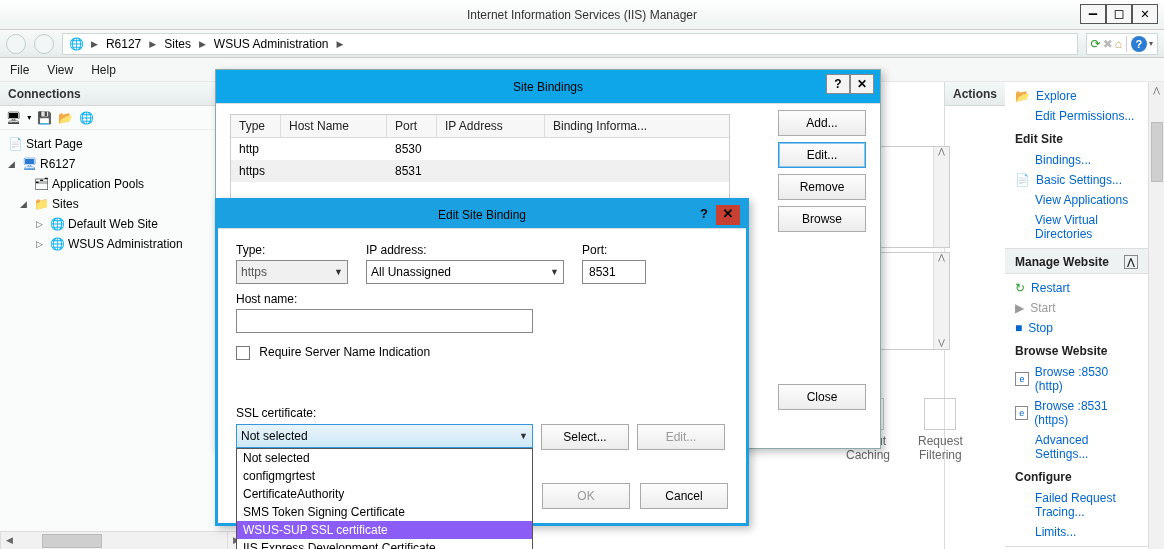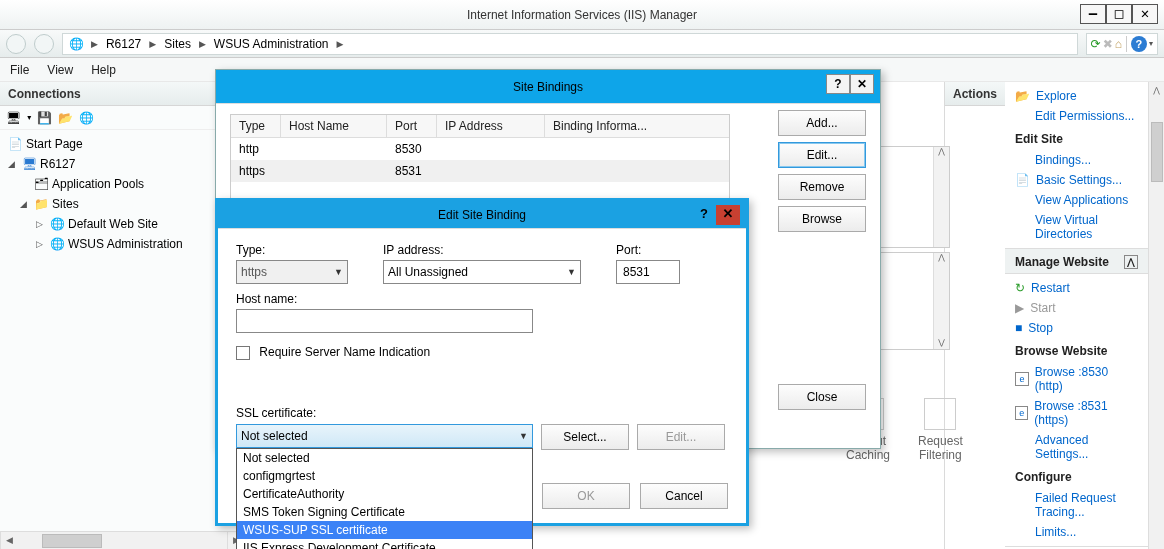--- a/index.html
+++ b/index.html
@@ -51,31 +51,31 @@
 .grid-r div{padding:4px 8px}
 .grid-r.sel{background:#f0f0f0}
 .btncol{position:absolute;right:14px;top:40px;display:flex;flex-direction:column;gap:6px}
 .wbtn{width:88px;height:26px;border:1px solid #aaa;background:linear-gradient(#fdfdfd,#ececec);text-align:center;line-height:24px}
 .wbtn.sel{border-color:#3399dd;box-shadow:0 0 0 1px #88c8ee inset}
 .wbtn.dis{color:#999}
 .dlg-esb{left:-31px;top:116px;width:534px;height:328px;border:3px solid #1ba1e2}
 .dlg-esb .dlg-title{background:#1ba1e2;color:#000;height:28px}
 .dlg-esb .dlg-title .tb{background:#1ba1e2;border:none;color:#000;font-size:13px}
 .dlg-esb .dlg-title .tb.cl{background:#c84031;color:#000}
-.frow{display:flex;gap:35px;margin-bottom:0}
+.frow{display:flex;gap:18px;margin-bottom:0}
 .fcol{display:flex;flex-direction:column;gap:3px}
 .finput{border:1px solid #888;height:24px;padding:0 6px;background:#fff}
 .finput.dis{background:#f0f0f0;color:#555}
 .fsel{border:1px solid #888;height:24px;padding:0 4px;background:#fff;display:flex;align-items:center;justify-content:space-between}
 .fsel.open{background:linear-gradient(#e8f4fb,#cfe8f7);border-color:#3399dd}
 .fsel .dd{font-size:9px;color:#333}
 .chk{width:14px;height:14px;border:1px solid #777;display:inline-block;margin-right:6px;vertical-align:middle}
 .ssl-list{position:absolute;left:-1px;top:23px;width:297px;border:1px solid #555;background:#fff;z-index:10}
 .ssl-list div{padding:2px 6px}
-.ssl-list div.hl{background:#3b82f6;color:#fff}
+.ssl-list div.hl{background:#8b5cf6;color:#fff}
 .center-bg{position:absolute;left:600px;top:64px;width:100px;height:400px;color:#666}
 .center-bg .box{border:1px solid #ccc;width:104px;height:102px;margin-bottom:4px;position:relative;background:#fff}
 .center-bg .vsc{position:absolute;right:0;top:0;width:16px;height:100%;border-left:1px solid #ddd;background:#f2f2f2}
 .helpicn{width:16px;height:16px;border-radius:50%;background:#2b7cd3;color:#fff;text-align:center;line-height:16px;font-weight:bold;font-size:11px;display:inline-block}
 </style>
 </head>
 <body>
 
 <div class="titlebar">
   <span class="titlebar-title">Internet Information Services (IIS) Manager</span>

